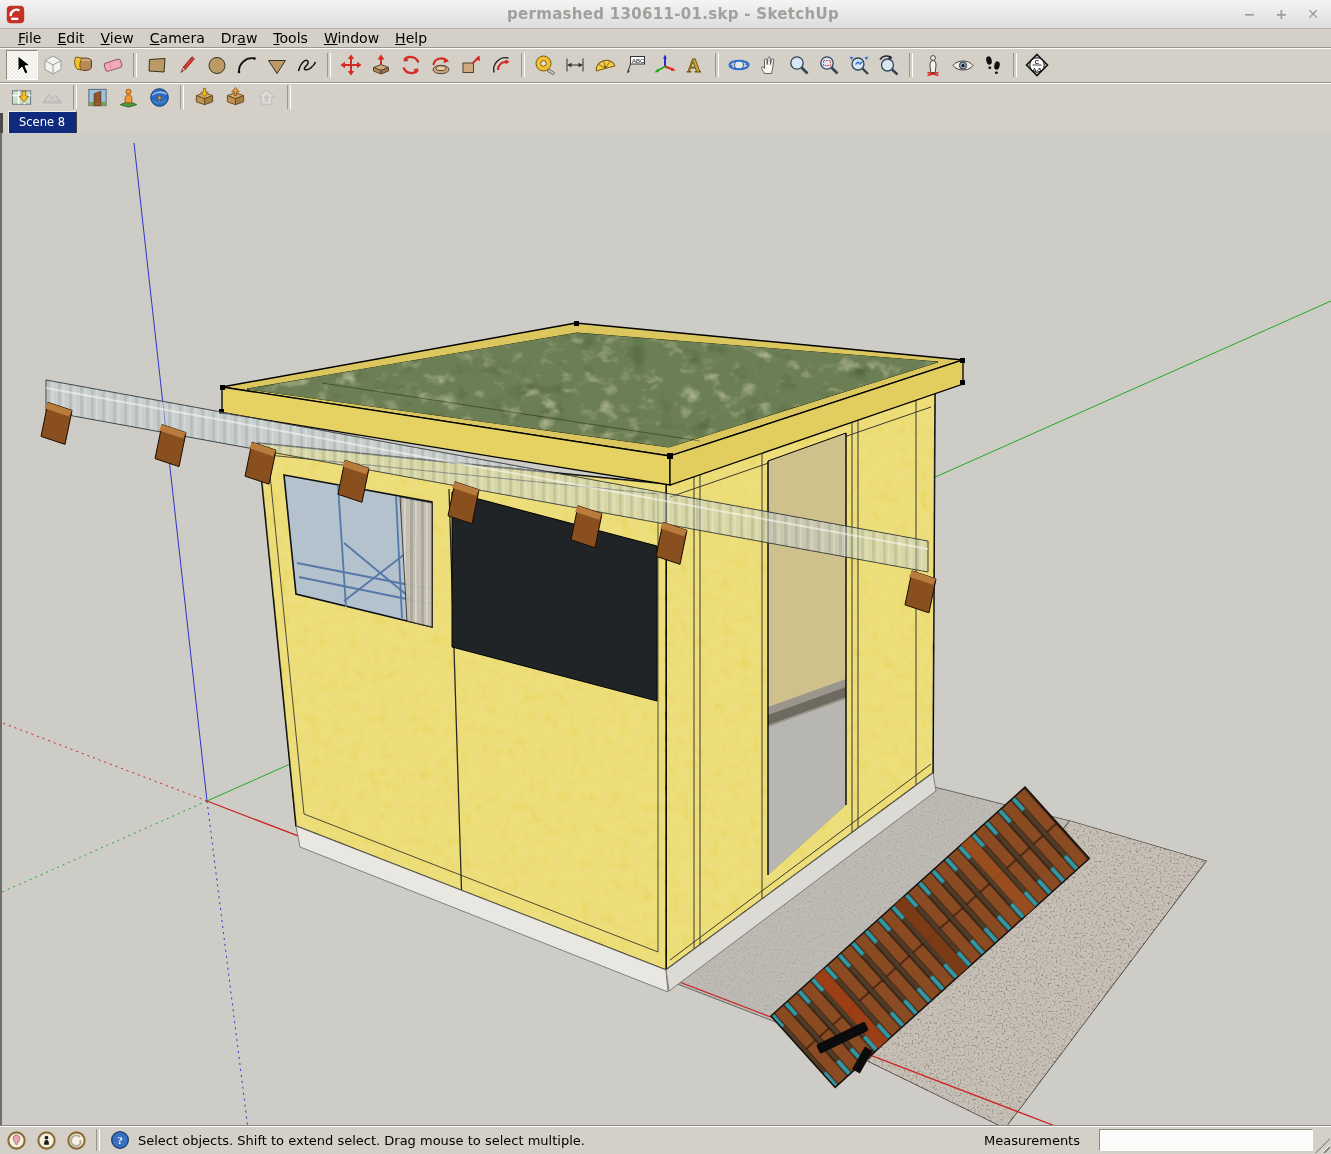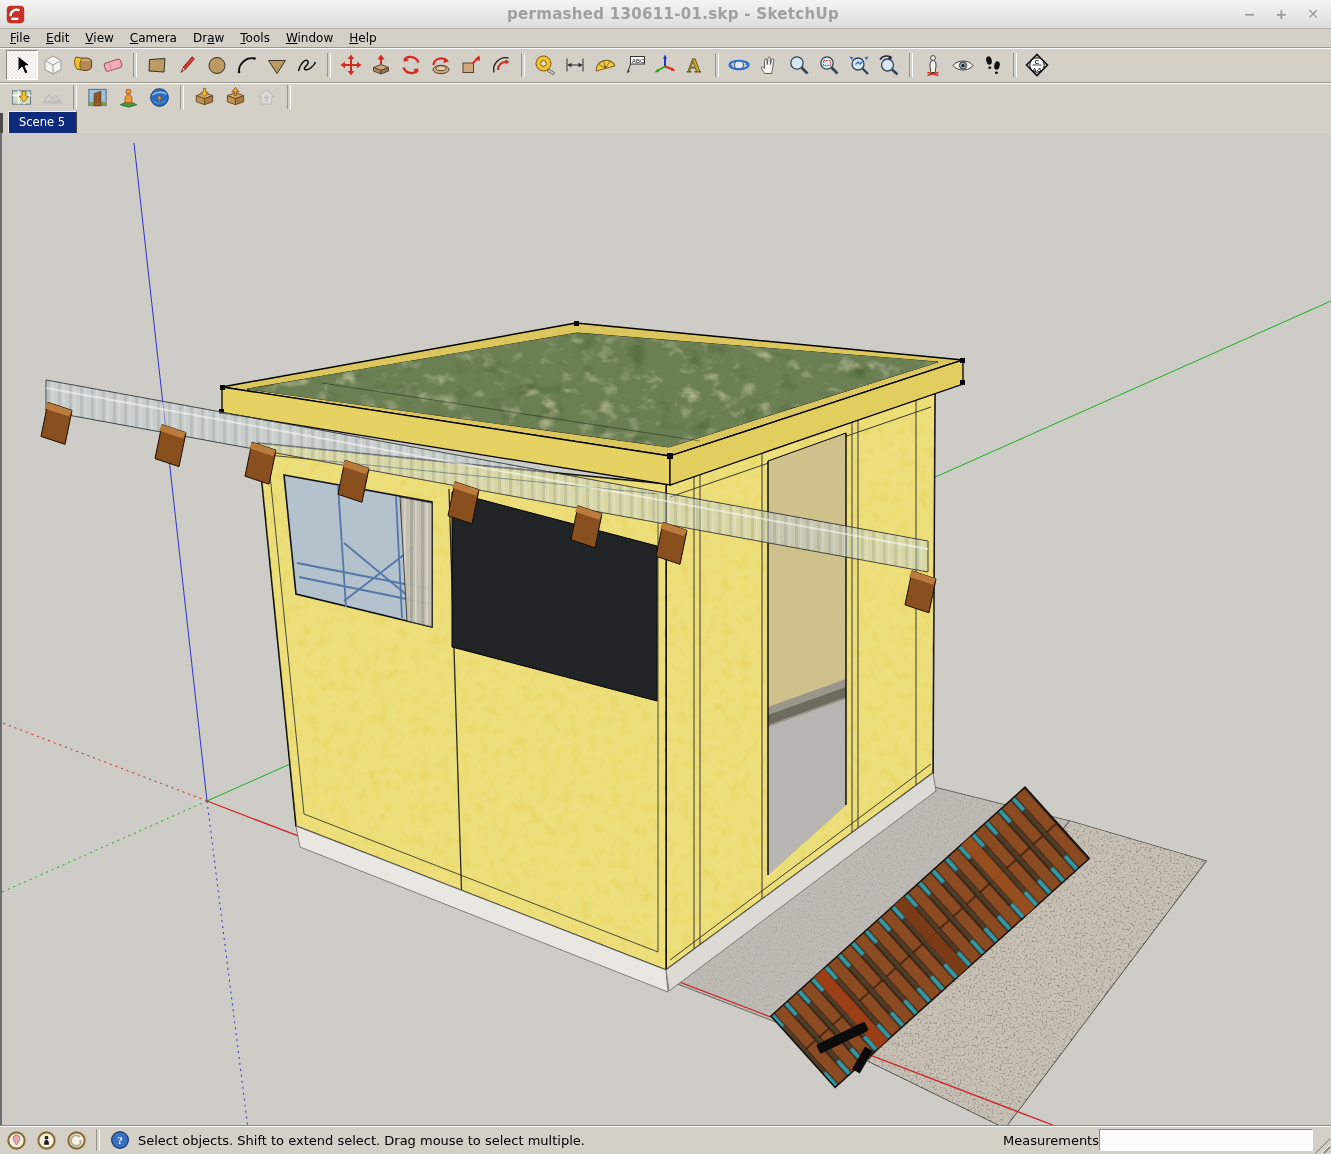--- a/index.html
+++ b/index.html
@@ -20,21 +20,21 @@
   .win-title{
     position:absolute;left:15px;right:0;text-align:center;
     font-weight:bold;font-size:15px;color:var(--title-text,#a0a09e);
     letter-spacing:.3px;pointer-events:none;
   }
   .win-controls{position:absolute;right:12px;top:0;bottom:0;display:flex;align-items:center;gap:20px;}
   .win-btn{color:#9b9b99;font-weight:bold;font-size:14px;line-height:1;cursor:default;}
   
   .menubar{
     height:18px;flex:0 0 18px;background:var(--chrome,#d4d0c8);
-    display:flex;align-items:center;padding-left:2px;font-size:12px;color:#000;
+    display:flex;align-items:center;padding-left:10px;font-size:14px;color:#000;
   }
   .menu-item{padding:1px 8px;}
   .menu-item u{text-decoration:underline;}
   
   .toolbar{
     background:var(--chrome,#d4d0c8);
     border-top:1px solid #9a9690;box-shadow:inset 0 1px 0 #fcfcfa;
     display:flex;align-items:center;padding-left:6px;
   }
   .toolbar.row1{height:34px;flex:0 0 34px;}
@@ -69,21 +69,21 @@
   .vp-edge{position:absolute;left:0;top:0;bottom:0;width:2px;background:#6e6e6c;}
   
   .statusbar{
     height:28px;flex:0 0 28px;background:var(--chrome,#d4d0c8);
     box-shadow:inset 0 1px 0 #fcfcfa;
     display:flex;align-items:center;padding-left:6px;position:relative;font-size:13px;color:#000;
   }
   .sb-icons{display:flex;align-items:center;gap:9px;}
   .sb-help{margin-left:10px;display:flex;align-items:center;}
   .sb-msg{margin-left:8px;white-space:nowrap;text-align:center;}
-  .sb-right{margin-left:auto;display:flex;align-items:center;gap:0;padding-right:18px;}
+  .sb-right{margin-left:auto;display:flex;align-items:center;gap:19px;padding-right:18px;}
   .sb-sep{width:2px;height:22px;border-left:1px solid #9a9690;border-right:1px solid #ffffff;margin-left:9px;}
   .measure-input{
     width:204px;height:20px;background:#fbfbf9;font-size:12px;padding:0 4px;
     border:1px solid;border-color:#8a8880 #ffffff #ffffff #8a8880;outline:none;
     font-family:"DejaVu Sans","Liberation Sans",sans-serif;
   }
   .grip{
     position:absolute;right:1px;bottom:1px;width:15px;height:15px;
     background:repeating-linear-gradient(135deg,rgba(0,0,0,0) 0 3px,#ffffff 3px 4px,#8e8c84 4px 6px);
     clip-path:polygon(100% 0,100% 100%,0 100%);
@@ -422,21 +422,21 @@
       <div class="tbtn disabled">
         <svg viewBox="0 0 24 24" width="23" height="23">
           <path d="M12 4l8 7h-2.5v8h-11v-8H4z" fill="#dddbd3" stroke="#999"></path>
           <path d="M12 9l2.5 3h-1.5v4h-2v-4H9.5z" fill="#bdbbb3" stroke="#999" stroke-width="0.6"></path>
         </svg>
       </div>
       <div class="tsep"></div>
     </div>
 
   <div class="scenestrip">
-    <span class="scene-tab">Scene 5</span>
+    <span class="scene-tab">Scene 8</span>
   </div>
 
   <div class="viewport">
     <svg class="scene" viewBox="0 130 1331 996" width="1331" height="996" preserveAspectRatio="none">
       <defs>
         <filter id="speckGravel" x="-5%" y="-5%" width="110%" height="110%">
           <feTurbulence type="fractalNoise" baseFrequency="0.55" numOctaves="3" seed="11" result="n"></feTurbulence>
           <feColorMatrix in="n" type="matrix" values="0 0 0 0 0.28  0 0 0 0 0.24  0 0 0 0 0.20  1.4 1.4 1.4 0 -1.1" result="c"></feColorMatrix>
           <feComposite in="c" in2="SourceAlpha" operator="in"></feComposite>
         </filter>

